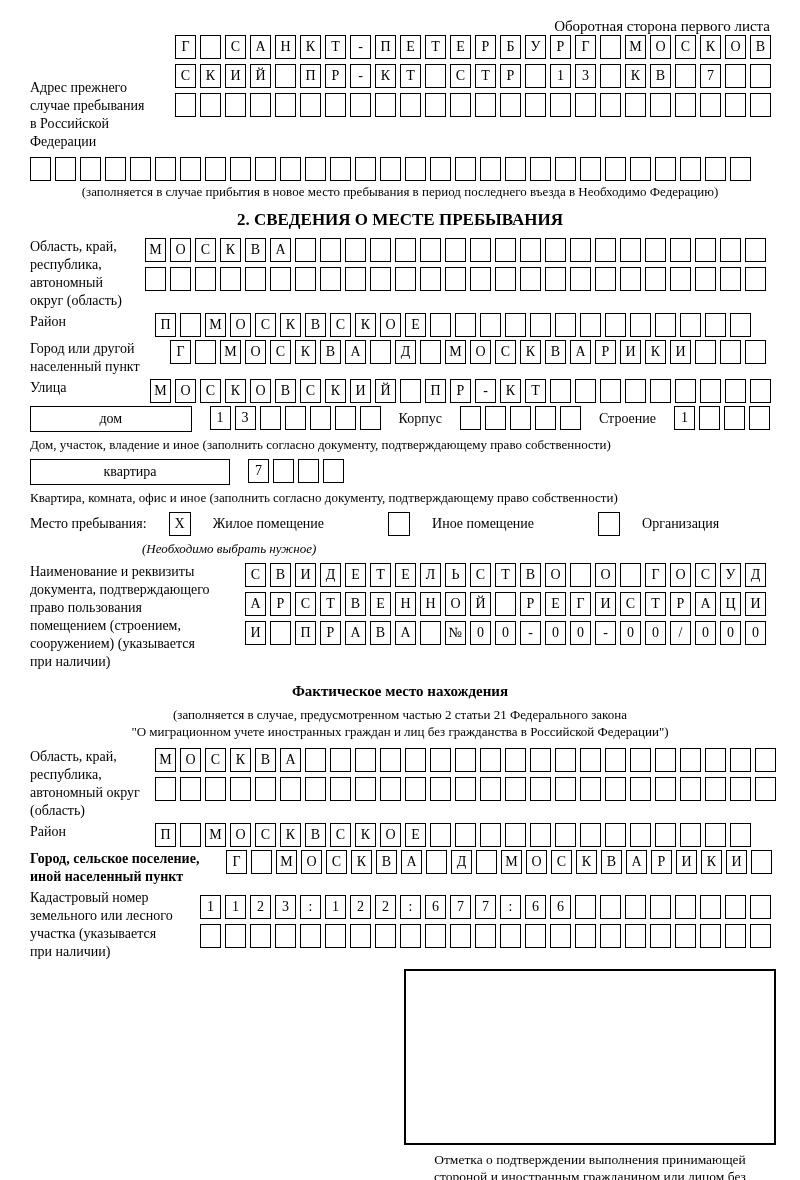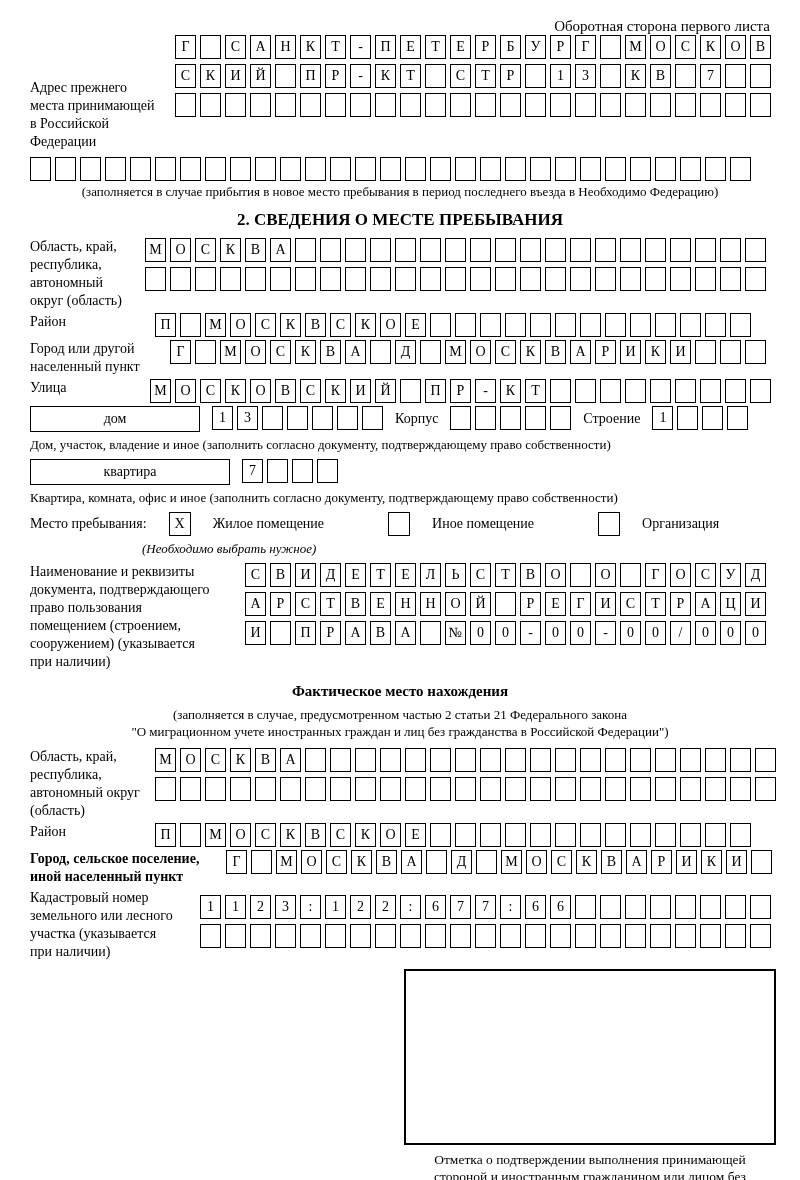--- a/index.html
+++ b/index.html
@@ -14,21 +14,21 @@
   .w196{width:196px;font-weight:bold;} .w170l{width:170px;}
   .rows{display:flex;flex-direction:column;gap:5px;}
   .cells{display:flex;gap:4px;flex:0 0 auto;}
   .cell{box-sizing:border-box;width:21px;height:24px;border:1.5px solid #000;
         display:flex;align-items:center;justify-content:center;
         font-size:14px;line-height:1;background:#fff;}
   .fullrow{margin:6px 0 2px 0;}
   .note{font-size:13px;line-height:17px;}
   .center{text-align:center;}
   .sect-title{font-size:17px;font-weight:bold;text-align:center;margin:10px 0 8px 0;}
-  .houserow{display:flex;align-items:flex-start;gap:12px;margin-bottom:4px;}
+  .houserow{display:flex;align-items:flex-start;gap:18px;margin-bottom:4px;}
   .bigbox{box-sizing:border-box;height:26px;border:1.5px solid #000;
           display:flex;align-items:center;justify-content:center;font-size:14px;}
   .bw170{width:170px;} .bw200{width:200px;}
   .inlbl{font-size:14px;line-height:26px;}
   .capnote{margin:0 0 6px 0;}
   .placerow{display:flex;align-items:center;gap:22px;font-size:14px;margin:4px 0 4px 0;}
   .ckbox{box-sizing:border-box;width:22px;height:24px;border:1.5px solid #000;
          display:inline-flex;align-items:center;justify-content:center;font-size:14px;}
   .opt-gap{margin-right:42px;}
   .placenote{margin-left:112px;margin-bottom:6px;font-style:italic;}
@@ -42,21 +42,21 @@
 </head>
 <body>
 
 <div class="page">
 
   <div class="hdr">Оборотная сторона первого листа</div>
 
   <div class="group">
     <div class="lbl w145">
         <div>Адрес прежнего</div>
-        <div>места принимающей</div>
+        <div>случае пребывания</div>
         <div>в Российской</div>
         <div>Федерации</div>
       </div>
     <div class="rows">
       <div class="cells">
           <span class="cell">Г</span>
           <span class="cell"></span>
           <span class="cell">С</span>
           <span class="cell">А</span>
           <span class="cell">Н</span>

